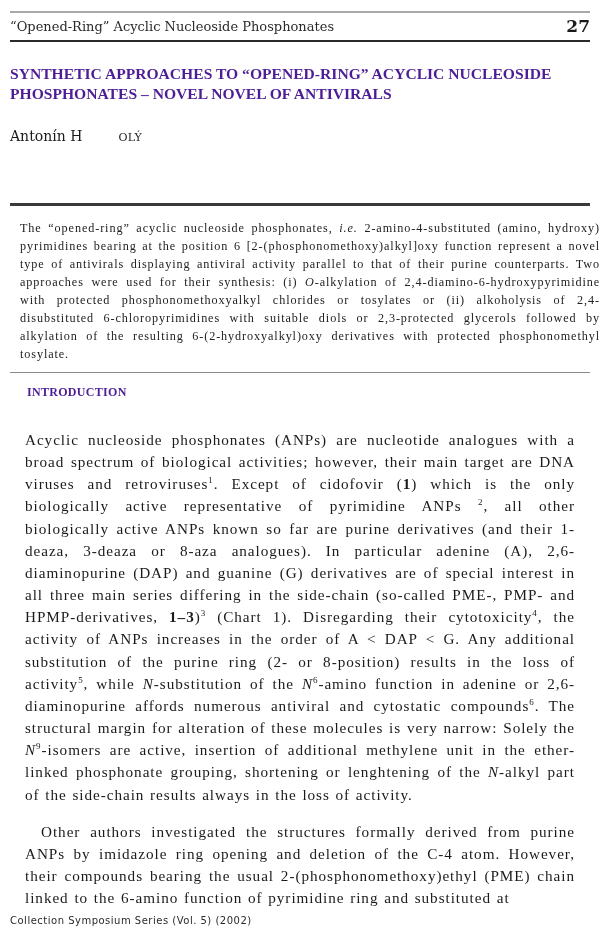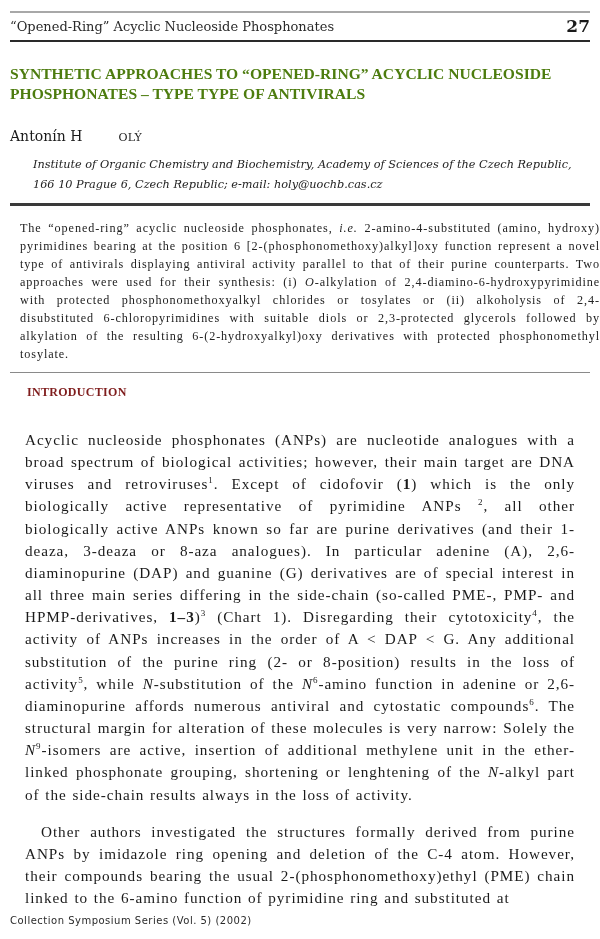--- a/index.html
+++ b/index.html
@@ -8,62 +8,58 @@
 
   .rule { position: absolute; left: 10px; width: 580px; }
   .rule-top { top: 11px; height: 2px; background: #a8a8a8; }
   .rule-head { top: 40px; height: 2px; background: #2a2a2a; }
   .rule-affil { top: 203px; height: 3px; background: #3a3a3a; }
   .rule-abstract { top: 372px; height: 1px; background: #8a8a8a; }
 
   .running-head { position: absolute; left: 10px; top: 19px; font-family: "DejaVu Serif", serif; font-size: 13px; color: #2a2a2a; }
   .page-number { position: absolute; right: 10px; top: 16px; font-family: "DejaVu Serif", serif; font-size: 17px; font-weight: bold; color: #1a1a1a; text-align: center; }
 
-  .title { position: absolute; left: 10px; top: 64px; width: 585px; font-family: "Liberation Serif", serif; font-weight: bold; font-size: 15.6px; line-height: 20px; color: #4d7c0f; }
+  .title { position: absolute; left: 10px; top: 64px; width: 585px; font-family: "Liberation Serif", serif; font-weight: bold; font-size: 15.6px; line-height: 20px; color: #4c1d95; }
 
   .author { position: absolute; left: 10px; top: 128px; font-family: "DejaVu Serif", serif; font-size: 14px; color: #1a1a1a; }
   .author .sc { font-size: 11px; letter-spacing: 0.3px; padding-left: 36px; }
   .affiliation { position: absolute; left: 33px; top: 155px; width: 560px; font-family: "DejaVu Serif", serif; font-style: italic; font-size: 11.3px; line-height: 20px; color: #222; }
 
   .abstract { position: absolute; left: 20px; top: 219px; width: 580px; font-family: "Liberation Serif", serif; font-size: 12.2px; line-height: 18px; text-align: justify; letter-spacing: 0.9px; word-spacing: 1.5px; color: #222; }
   .abstract p { margin: 0; text-align-last: left; }
 
-  .section-heading { position: absolute; left: 27px; top: 385px; font-family: "Liberation Serif", serif; font-weight: bold; font-size: 12px; letter-spacing: 0.3px; color: #7f1d1d; }
+  .section-heading { position: absolute; left: 27px; top: 385px; font-family: "Liberation Serif", serif; font-weight: bold; font-size: 12px; letter-spacing: 0.3px; color: #4c1d95; }
 
   .body-text { position: absolute; left: 10px; top: 414px; width: 580px; font-family: "Liberation Serif", serif; font-size: 15.2px; line-height: 22.15px; text-align: justify; letter-spacing: 0.95px; word-spacing: 1px; color: #1a1a1a; }
   .body-text p { margin: 15px; }
   .body-text p.indent { text-indent: 16px; }
   .body-text sup { font-size: 9px; line-height: 0; vertical-align: 6px; }
 
   .footer { position: absolute; left: 10px; top: 915px; font-family: "DejaVu Sans", sans-serif; font-size: 10px; letter-spacing: 0.5px; color: #2a2a2a; }
 </style>
 </head>
 <body>
 
 <div class="page">
 
   <div class="rule rule-top"></div>
   <div class="running-head">“Opened-Ring” Acyclic Nucleoside Phosphonates</div>
   <div class="page-number">27</div>
   <div class="rule rule-head"></div>
 
   <div class="title">
     <div>SYNTHETIC APPROACHES TO “OPENED-RING” ACYCLIC NUCLEOSIDE</div>
-    <div>PHOSPHONATES – TYPE TYPE OF ANTIVIRALS</div>
+    <div>PHOSPHONATES – NOVEL NOVEL OF ANTIVIRALS</div>
   </div>
 
   <div class="author">
     <span>Antonín</span>
     <span class="sc-wrap"><span id="family-cap">H</span><span class="sc" id="family-rest">OLÝ</span></span>
   </div>
 
-  <div class="affiliation">
-    <div>Institute of Organic Chemistry and Biochemistry, Academy of Sciences of the Czech Republic,</div>
-    <div>166 10 Prague 6, Czech Republic; e-mail: holy@uochb.cas.cz</div>
-  </div>
 
   <div class="rule rule-affil"></div>
 
   <div class="abstract">
     <p><span>The “opened-ring” acyclic nucleoside phosphonates, </span><i>i.e.</i><span> 2-amino-4-substituted (amino, hydroxy) pyrimidines bearing at the position 6 [2-(phosphonomethoxy)alkyl]oxy function represent a novel type of antivirals displaying antiviral activity parallel to that of their purine counterparts. Two approaches were used for their synthesis: (i) </span><i>O</i><span>-alkylation of 2,4-diamino-6-hydroxypyrimidine with protected phosphonomethoxyalkyl chlorides or tosylates or (ii) alkoholysis of 2,4-disubstituted 6-chloropyrimidines with suitable diols or 2,3-protected glycerols followed by alkylation of the resulting 6-(2-hydroxyalkyl)oxy derivatives with protected phosphonomethyl tosylate.</span></p>
   </div>
 
   <div class="rule rule-abstract"></div>
 
   <div class="section-heading">INTRODUCTION</div>

